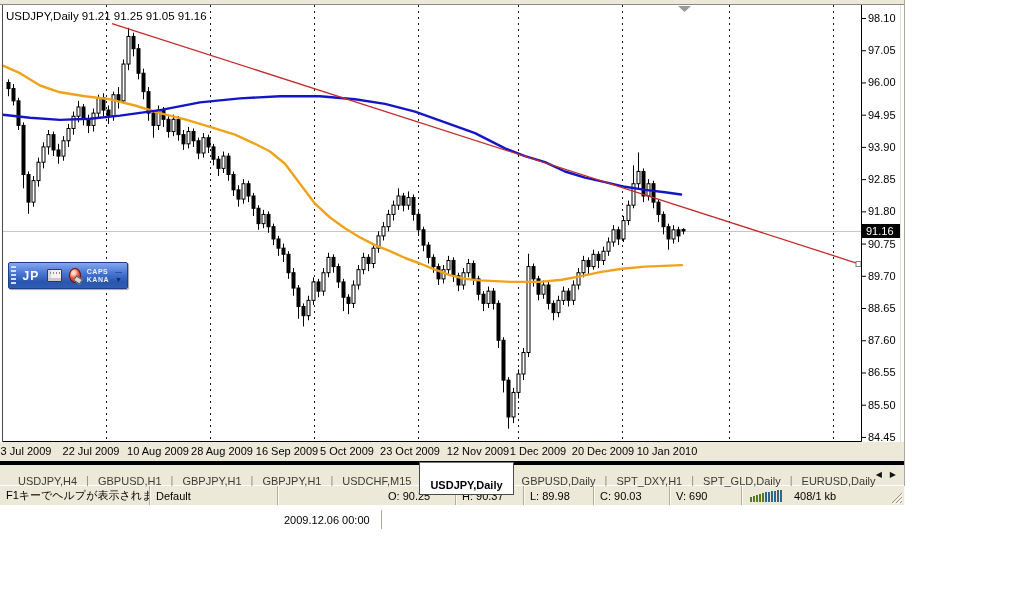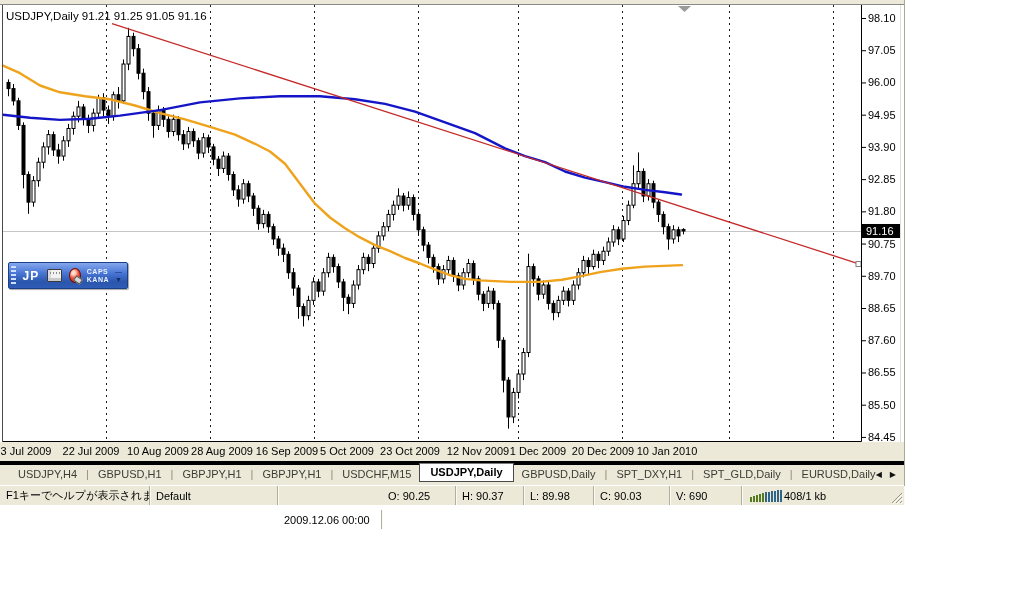--- a/index.html
+++ b/index.html
@@ -9,33 +9,33 @@
         border-right:1px solid #aca899;border-bottom:1px solid #aca899;}
   .top-strip{height:4px;background:#ECE9D8;border-bottom:1px solid #8a8a8a;}
   .chart-region{position:relative;height:437px;background:#ffffff;}
   #chart-svg{display:block;}
   .date-strip{position:relative;height:19px;background:#ECE9D8;border-bottom:4px solid #000000;}
   .date-label{position:absolute;top:3px;transform:translateX(-50%);font-size:11px;color:#000;white-space:nowrap;}
   .tab-bar{position:relative;height:20px;background:#ECE9D8;display:flex;align-items:flex-start;
         font-size:11px;color:#3c3c34;padding-left:10px;}
   .tab{padding:3px 8px 2px 8px;white-space:nowrap;cursor:default;}
   .tab.active{background:#fff;border:1px solid #4a4a4a;border-top-color:#7a7a7a;font-weight:bold;color:#000;
-        padding:2px 10px 3px 10px;margin-top:-3px;}
+        padding:16px 10px 3px 10px;margin-top:-3px;}
   .tab-sep{color:#8f8c7d;padding:0 1px;}
   .tab-scroll{position:absolute;right:8px;top:3px;display:flex;gap:8px;}
   .tab-scroll .arrow{font-size:8px;color:#111;line-height:14px;cursor:default;}
   .status-bar{height:19px;background:#ECE9D8;border-top:1px solid #ffffff;display:flex;align-items:center;
         font-size:11px;color:#000;}
   .sb-seg{height:100%;display:flex;align-items:center;padding:0 6px;box-sizing:border-box;
         border-right:1px solid #b2ae9c;box-shadow:1px 0 0 #fbfaf4;white-space:nowrap;overflow:hidden;}
   .sb-help{width:150px;}
   .sb-profile{width:128px;}
   .sb-datetime{width:104px;margin-top:48px;}
   .sb-o{width:74px;}.sb-h{width:68px;}.sb-l{width:70px;}.sb-c{width:76px;}.sb-v{width:72px;}
-  .sb-conn{flex:1;border-right:none;display:flex;align-items:center;padding-left:8px;position:relative;}
+  .sb-conn{flex:1;border-right:none;display:flex;align-items:center;gap:10px;padding-left:8px;position:relative;}
   .sb-grip{position:absolute;right:1px;bottom:1px;}
   
   .lang-bar{position:absolute;left:8px;top:257px;width:118px;height:25px;border:1px solid #1d3f85;border-radius:2px;
         background:linear-gradient(180deg,#84a7ec 0%,#4a77d6 40%,#2a56ad 75%,#2f5cb5 100%);
         display:flex;align-items:center;color:#fff;box-shadow:1px 1px 1px rgba(0,0,0,.35);}
   .lb-grip{width:6px;height:19px;margin:0 3px 0 2px;
         background:repeating-linear-gradient(180deg,#cfe0ff 0 2px,rgba(0,0,0,0) 2px 4px);
         border-radius:1px;cursor:move;}
   .lb-jp{font-size:12px;font-weight:bold;padding:0 4px;letter-spacing:1px;}
   .lb-kbd{width:17px;height:11px;background:#f2f2f2;border:1px solid #3a3a3a;border-radius:1px;margin:0 4px;

